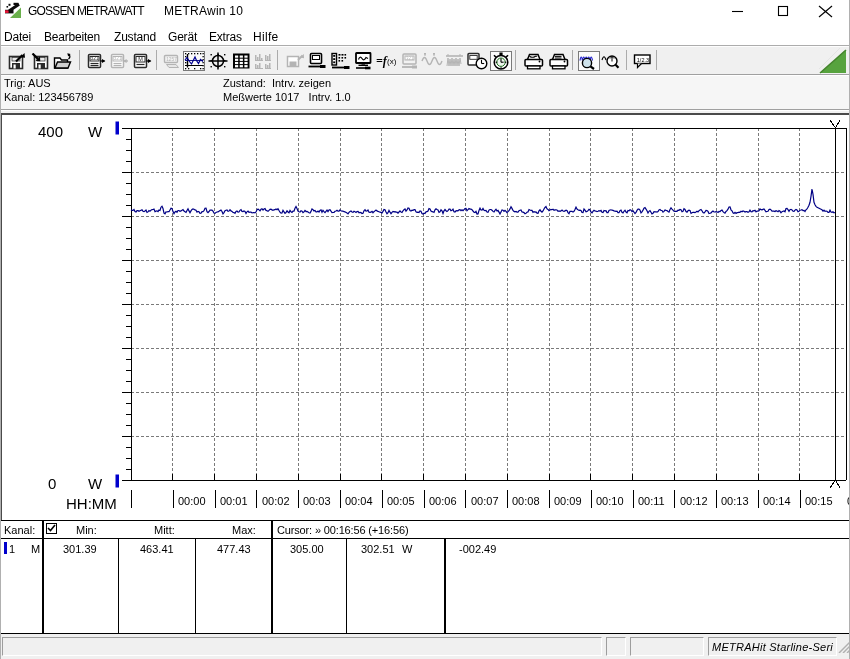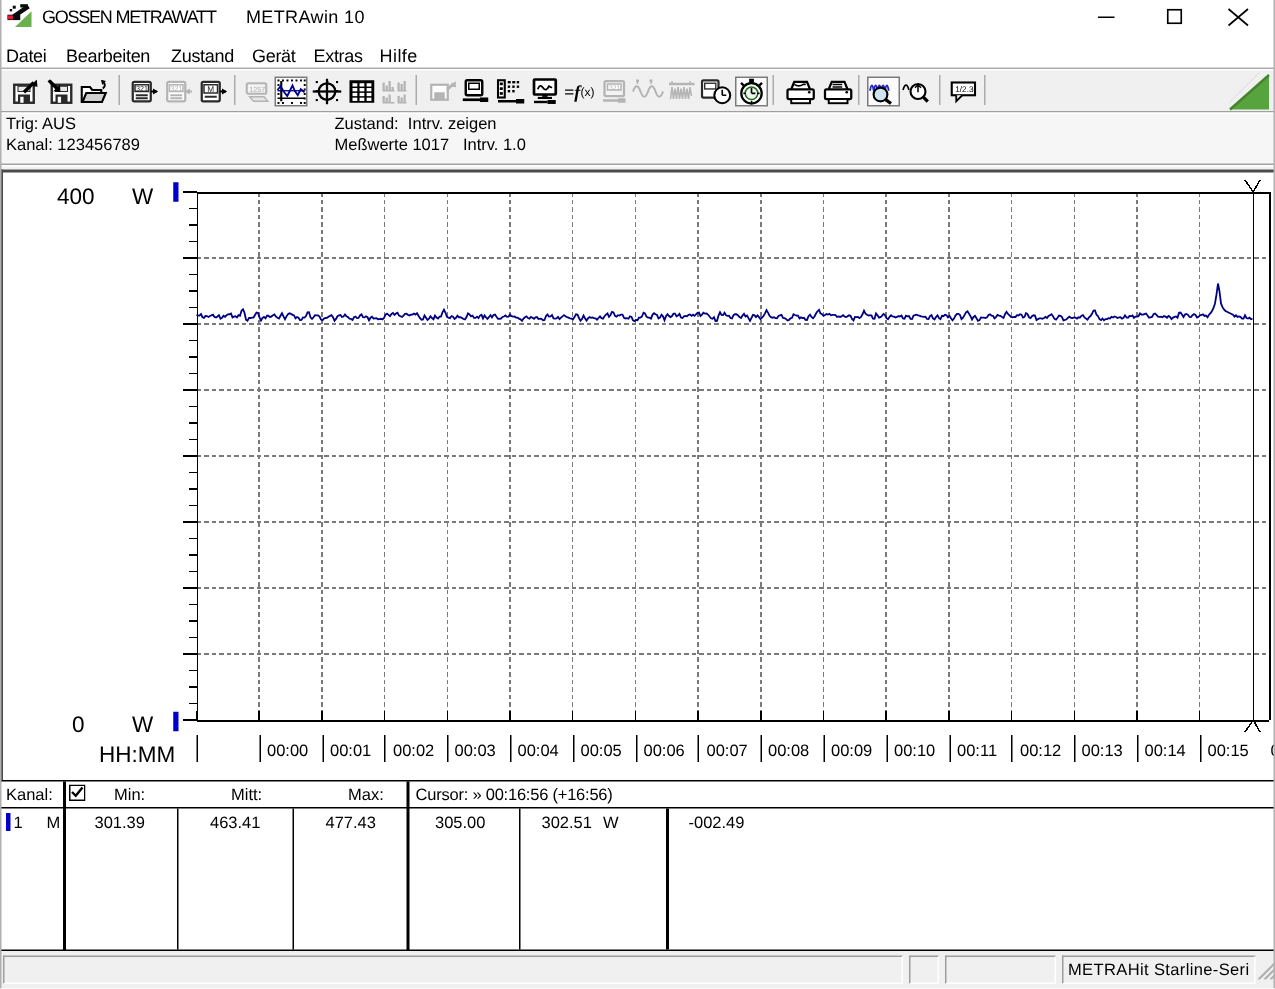--- a/index.html
+++ b/index.html
@@ -30,21 +30,21 @@
 .tl { position:absolute; top:488px; }
 .tl .tick { position:absolute; left:0; top:2px; width:1px; height:18px; background:#000; }
 .tl .tt { position:absolute; left:3px; top:7px; font-size:11px; white-space:pre;margin-left:44px; }
 
 #table { position:absolute; left:0; top:520px; width:850px; height:114px; background:#fff; border-top:1px solid #000; font-size:11px; }
 #table .hl { position:absolute; left:0; top:17px; width:850px; height:1px; background:#000; }
 #table .bl { position:absolute; left:0; top:112px; width:850px; height:1px; background:#000; }
 .vl { position:absolute; background:#000; }
 #table div.txt { position:absolute; white-space:pre; }
 
-#status { position:absolute; left:0; top:634px; width:850px; height:25px; background:#f0f0f0; }
+#status { position:absolute; left:0; top:634px; width:850px; height:25px; background:#f0f0f0;font-style:italic; }
 .sp { position:absolute; top:3px; height:19px; border:1px solid; border-color:#9d9d9d #fff #fff #9d9d9d; }
 #grip { position:absolute; right:0; top:6px; width:13px; height:13px; }
 </style></head><body>
 <div id="edge"></div>
 
 <div id="title">
   <svg width="24" height="20" style="position:absolute;left:3px;top:1px">
       <polygon points="7,17 18,17 18,6.5" fill="#6ab04c"></polygon>
       <rect x="2" y="8.8" width="8.5" height="3.6" fill="#0a0a0a"></rect>
       <rect x="2" y="9.3" width="3.6" height="2.6" fill="#e81537"></rect>

